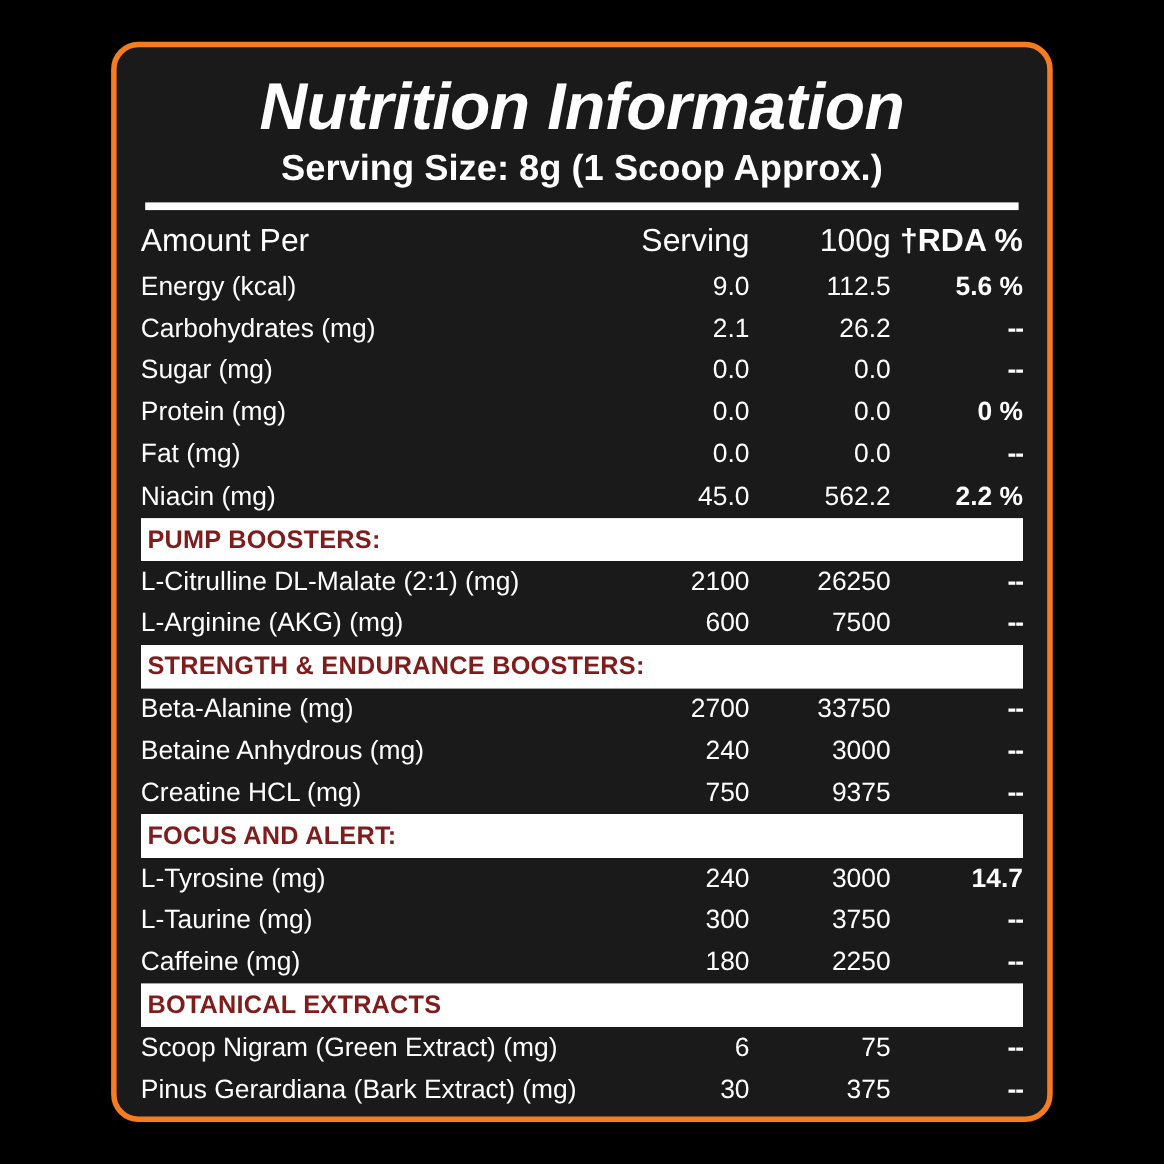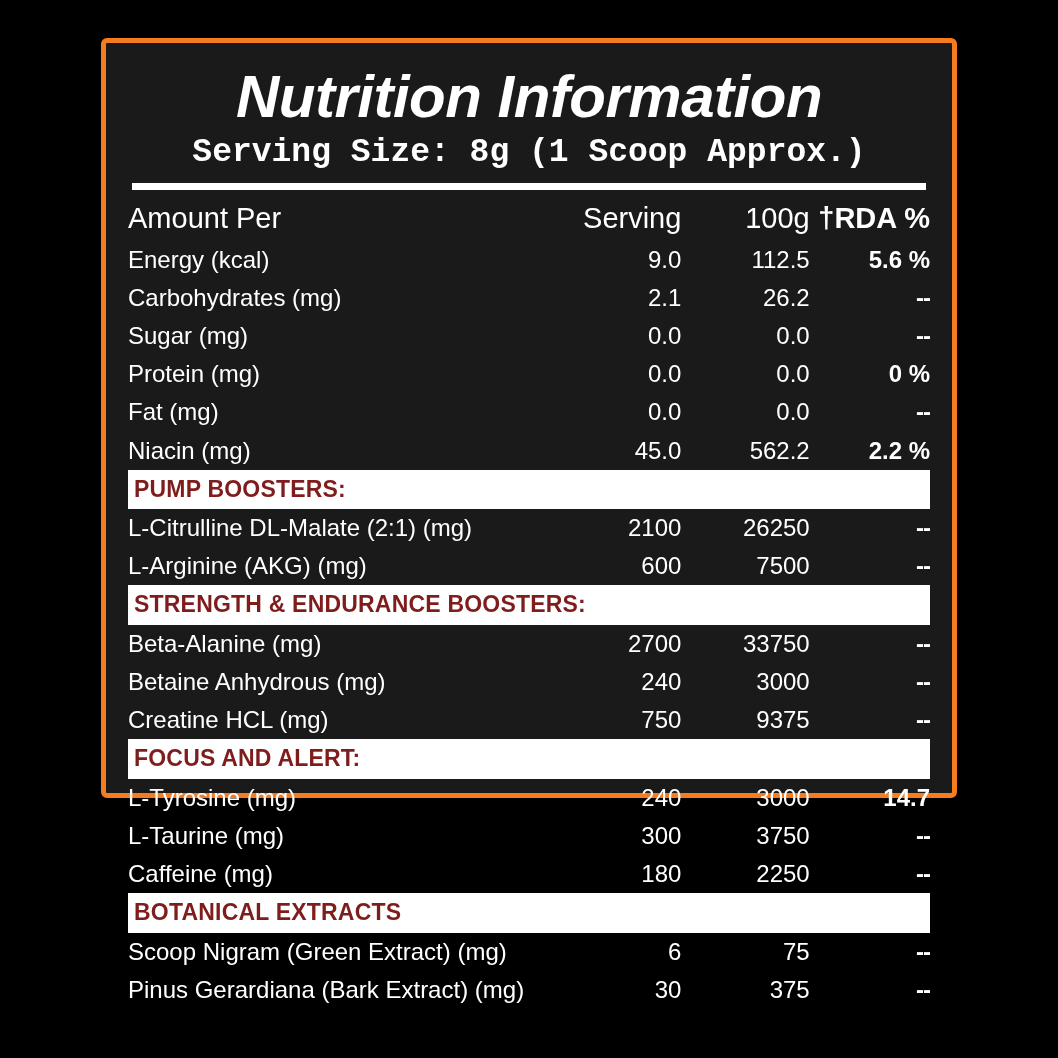--- a/index.html
+++ b/index.html
@@ -13,46 +13,45 @@
   body {
     font-family: "Liberation Sans", sans-serif;
     color: #ffffff;
   }
 
   .panel {
     position: absolute;
     left: 101px;
     top: 38px;
     width: 856px;
-    height: 760px;
+    height: 982px;
     box-sizing: border-box;
     background: #1a1a1a;
     border: 5px solid #f57c1f;
-    border-radius: 6px;
+    border-radius: 25px;
     padding: 18px 22px 10px 22px;
   }
 
   .title {
     text-align: center;
     font-size: 60px;
     font-weight: bold;
     font-style: italic;
     letter-spacing: -0.5px;
     line-height: 1.05;
     margin: 4px 0 0 0;
     white-space: nowrap;
   }
 
   .serving {
     text-align: center;
     font-size: 33px;
     font-weight: bold;
     margin: 6px 0 0 0;
     white-space: nowrap;
-    font-family: Liberation Mono, monospace;
   }
 
   .rule {
     height: 7px;
     background: #ffffff;
     margin: 12px 4px 6px 4px;
   }
 
   table.nutri {
     width: 100%;

